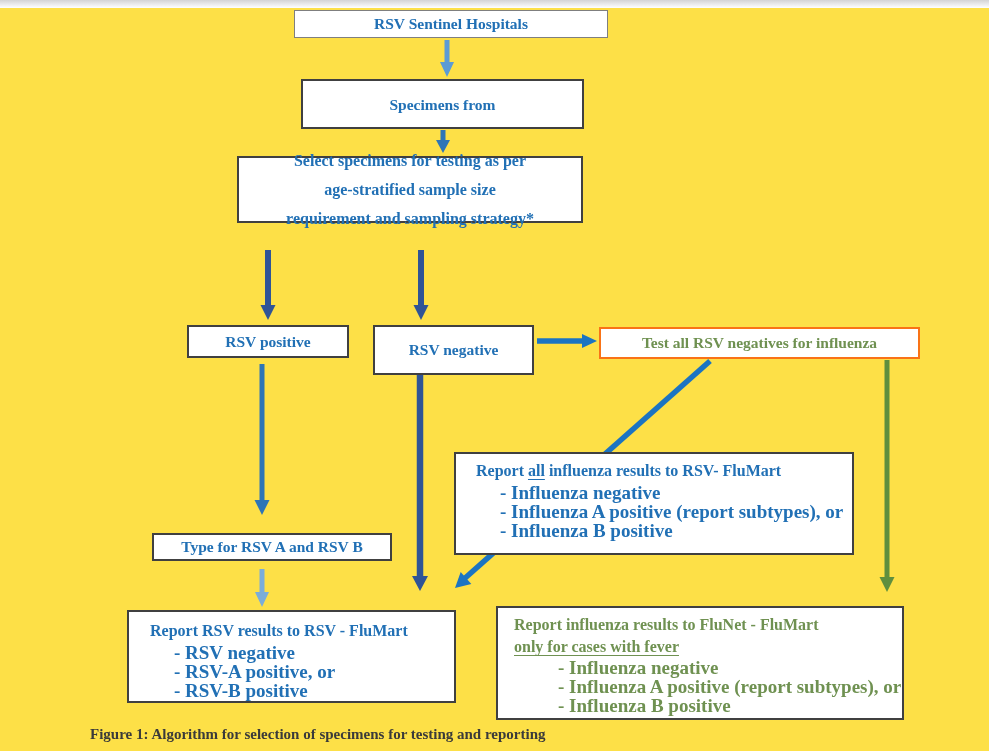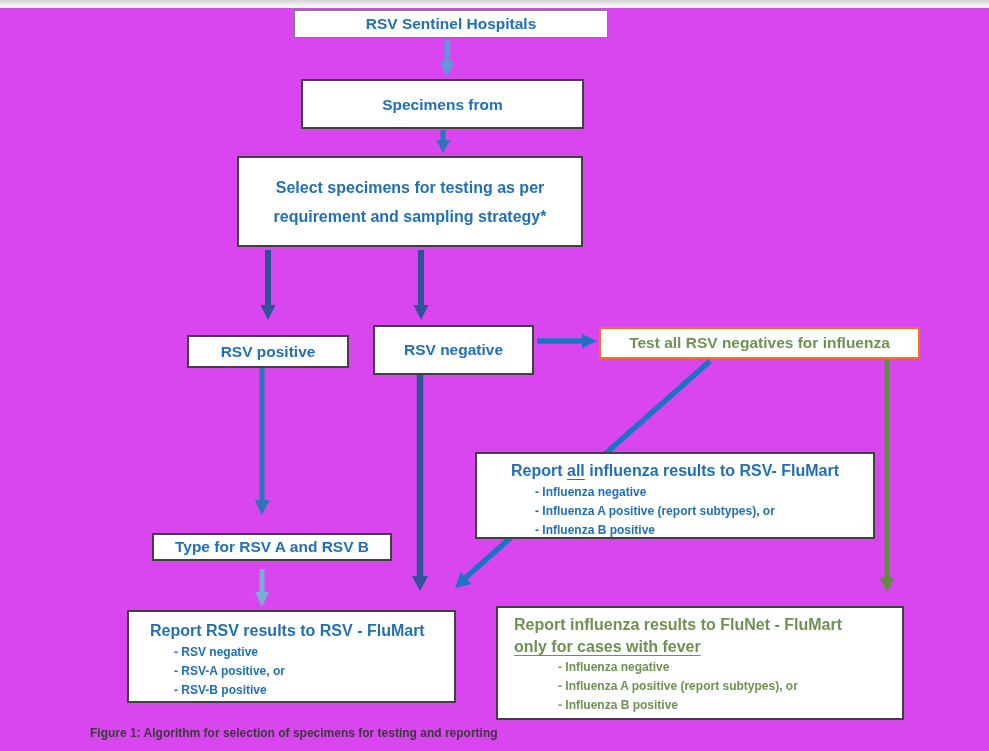--- a/index.html
+++ b/index.html
@@ -1,45 +1,45 @@
 <!DOCTYPE html>
 <html><head>
 <meta charset="utf-8">
 <style>
   html,body{margin:0;padding:0;background:#ffffff;}
   #canvas{
     position:relative;
     width:989px;height:751px;
-    background:#d946ef;
-    font-family:Liberation Sans, sans-serif;
+    background:#fde047;
+    font-family:Liberation Serif, serif;
     overflow:hidden;
   }
   #top-shadow{
     position:absolute;left:0;top:0;width:989px;height:8px;
     background:linear-gradient(#d4d4d4,#ffffff);
   }
   #arrow-layer{position:absolute;left:0;top:0;z-index:1;}
   .node{
     position:absolute;z-index:2;background:#ffffff;
     border:2px solid #404040;box-sizing:border-box;
     display:flex;align-items:center;justify-content:center;
     text-align:center;font-weight:700;
   }
   .node .ln{display:block;width:100%;}
   .thinborder{border:1px solid #7f7f7f;}
   .grayborder{border:2px solid #f97316;}
   .listbox{
     display:block;text-align:left;
   }
   .listbox .title{font-size:16px;line-height:25px;display:block;}
-  .listbox .item{font-size:12px;line-height:19px;display:block;}
+  .listbox .item{font-size:19px;line-height:19px;display:block;}
   .u{text-decoration:underline;text-underline-offset:3px;}
   #caption{
     position:absolute;z-index:2;left:90px;top:726px;
-    font-size:12px;font-weight:700;color:#3a3a3a;
+    font-size:15px;font-weight:700;color:#3a3a3a;
     background:transparent;
   }
   .fs15{font-size:15.5px;}
   .fs16{font-size:16px;}
 </style>
 </head>
 <body>
 
 <div id="canvas">
 
@@ -89,38 +89,39 @@
   </svg>
 
   <div class="node thinborder fs15" style="left: 294px; top: 10px; width: 314px; height: 28px; color: rgb(33, 112, 181);">
     <span class="ln">RSV Sentinel Hospitals</span>
   </div>
 
   <div class="node fs15" style="left: 301px; top: 79px; width: 283px; height: 50px; flex-direction: column; line-height: 21px; color: rgb(33, 112, 181); gap: 34px;">
     <span class="ln">Specimens from</span>
   </div>
 
-  <div class="node fs16" style="left: 237px; top: 156px; width: 346px; height: 91px; flex-direction: column; line-height: 29px; color: rgb(33, 112, 181);">
+  <div class="node fs16" style="left: 237px; top: 156px; width: 346px; height: 67px; flex-direction: column; line-height: 29px; color: rgb(33, 112, 181);">
     <span class="ln">Select specimens for testing as per</span>
+    <span class="ln">age-stratified sample size</span>
     <span class="ln">requirement and sampling strategy*</span>
   </div>
 
-  <div class="node fs15" style="left: 187px; top: 335px; width: 162px; height: 33px; color: rgb(33, 112, 181);">
+  <div class="node fs15" style="left: 187px; top: 325px; width: 162px; height: 33px; color: rgb(33, 112, 181);">
     <span class="ln">RSV positive</span>
   </div>
 
   <div class="node fs15" style="left: 373px; top: 325px; width: 161px; height: 50px; color: rgb(33, 112, 181);">
     <span class="ln">RSV negative</span>
   </div>
 
   <div class="node grayborder fs15" style="left: 599px; top: 327px; width: 321px; height: 32px; color: rgb(111, 145, 81);">
     <span class="ln">Test all RSV negatives for influenza</span>
   </div>
 
-  <div class="node listbox" style="left: 475px; top: 452px; width: 400px; height: 87px; padding: 4px 0px 0px 34px; color: rgb(33, 112, 181);">
+  <div class="node listbox" style="left: 454px; top: 452px; width: 400px; height: 103px; padding: 4px 0px 0px 20px; color: rgb(33, 112, 181);">
     <span class="title"><span>Report </span><span class="u">all</span><span> influenza results to RSV- FluMart</span></span>
     <span class="item" style="padding-left:24px;">- Influenza negative</span>
     <span class="item" style="padding-left:24px;">- Influenza A positive (report subtypes), or</span>
     <span class="item" style="padding-left:24px;">- Influenza B positive</span>
   </div>
 
   <div class="node fs15" style="left: 152px; top: 533px; width: 240px; height: 28px; color: rgb(33, 112, 181);">
     <span class="ln">Type for RSV A and RSV B</span>
   </div>
 

